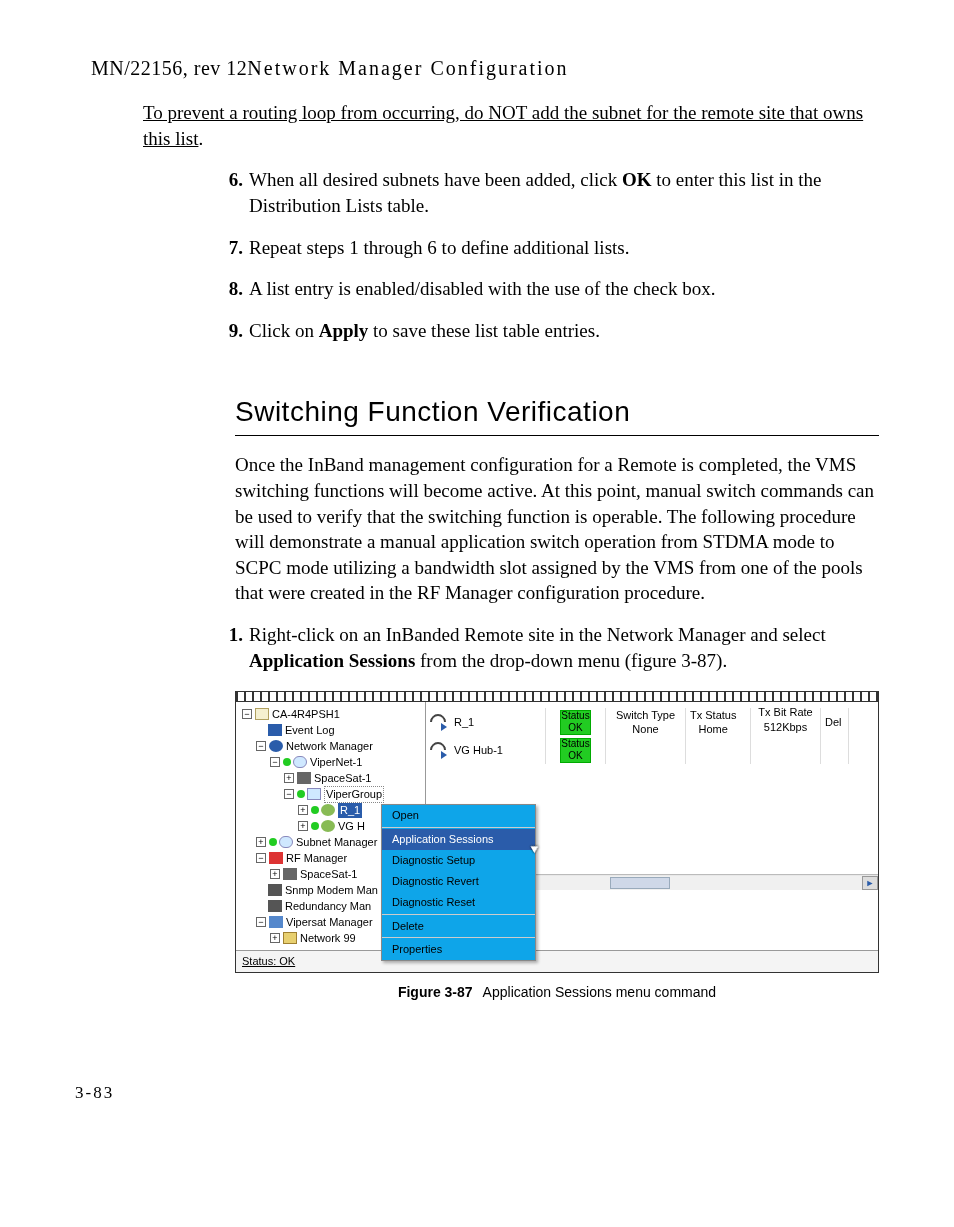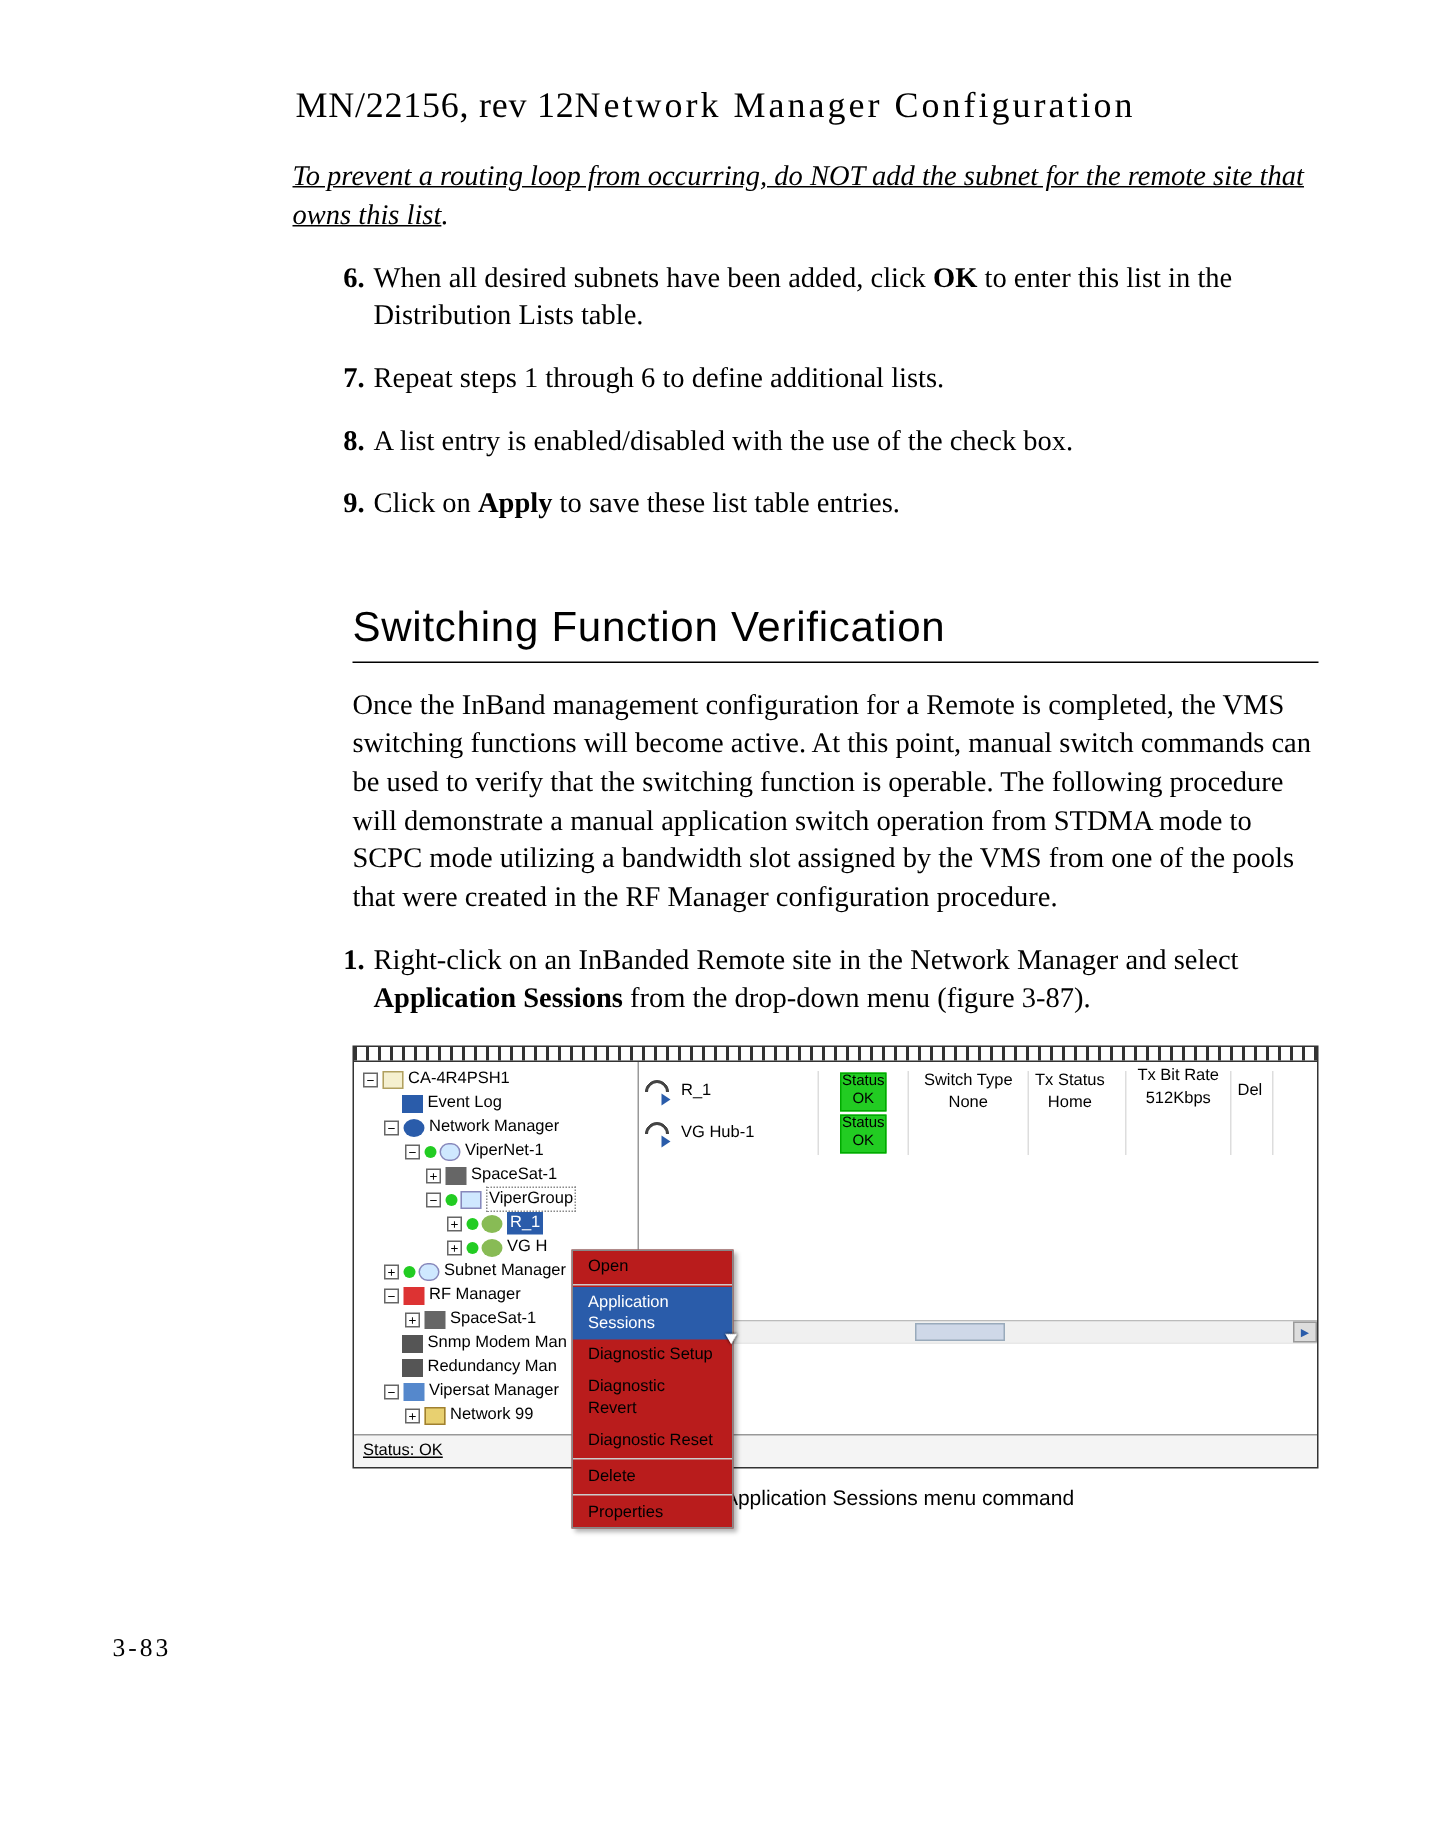--- a/index.html
+++ b/index.html
@@ -8,28 +8,29 @@
     padding: 55px 75px 40px;
     width: 954px;
     font-family: "Times New Roman", Times, serif;
     color: #000;
     background: #fff;
     font-size: 19px;
     line-height: 1.35;
   }
   .header-row {
     display: flex;
-    justify-content: center;
+    justify-content: flex-start;
     font-family: "Times New Roman", serif;
     letter-spacing: 0.5px;
-    font-size: 24px;
+    font-size: 20px;
     margin-bottom: 18px;
+    margin-left: 16px;
   }
   .header-right { letter-spacing: 2px; }
-  .indent-block { margin-left: 120px; font-style: italic; }
+  .indent-block { margin-left: 68px; }
   .warn-underline { text-decoration: underline; }
   .step { display: flex; margin: 16px 0 16px 140px; }
   .step-num { font-weight: bold; width: 28px; flex-shrink:0; text-align:right; margin-right:6px;}
   .step-body { flex: 1; }
   .bold { font-weight: bold; }
   h2.section-title {
     font-family: Arial, Helvetica, sans-serif;
     font-weight: 400;
     font-size: 28px;
     margin: 50px 0 4px 160px;
@@ -70,24 +71,24 @@
   .ic-ant { background:#8b5; border-radius:50%;}
   .ic-rf { background:#d33; }
   .ic-snmp { background:#555;}
   .ic-red { background:#555;}
   .ic-vip { background:#58c;}
   .ic-net { background:#e8d070; border:1px solid #a08030;}
   .dot-g { width:8px;height:8px;background:#2c2;border-radius:50%;margin-right:2px;flex-shrink:0;}
   .sel { background:#2a5caa; color:#fff; padding:0 2px;}
   .sel-box { border:1px dotted #888; padding:0 1px;}
   .ctx-menu {
-    position:absolute; left:145px; top:125px;
-    background:#b91c1c; border:1px solid #888;
+    position:absolute; left:145px; top:102px;
+    background:#0ea5e9; border:1px solid #888;
     box-shadow:2px 2px 3px rgba(0,0,0,.3);
-    width:108px;
+    width:155px;
     z-index:5;
   }
   .ctx-item { padding:3px 10px; border-bottom:0; }
   .ctx-sep { border-top:1px solid #ccc; margin:1px 0;}
   .ctx-hl { background:#2a5caa; color:#fff; position:relative;}
   .cursor {
     position:absolute; right:-4px; bottom:-2px;
     width:0;height:0;
     border-left:7px solid #fff;
     border-top:4px solid transparent;

